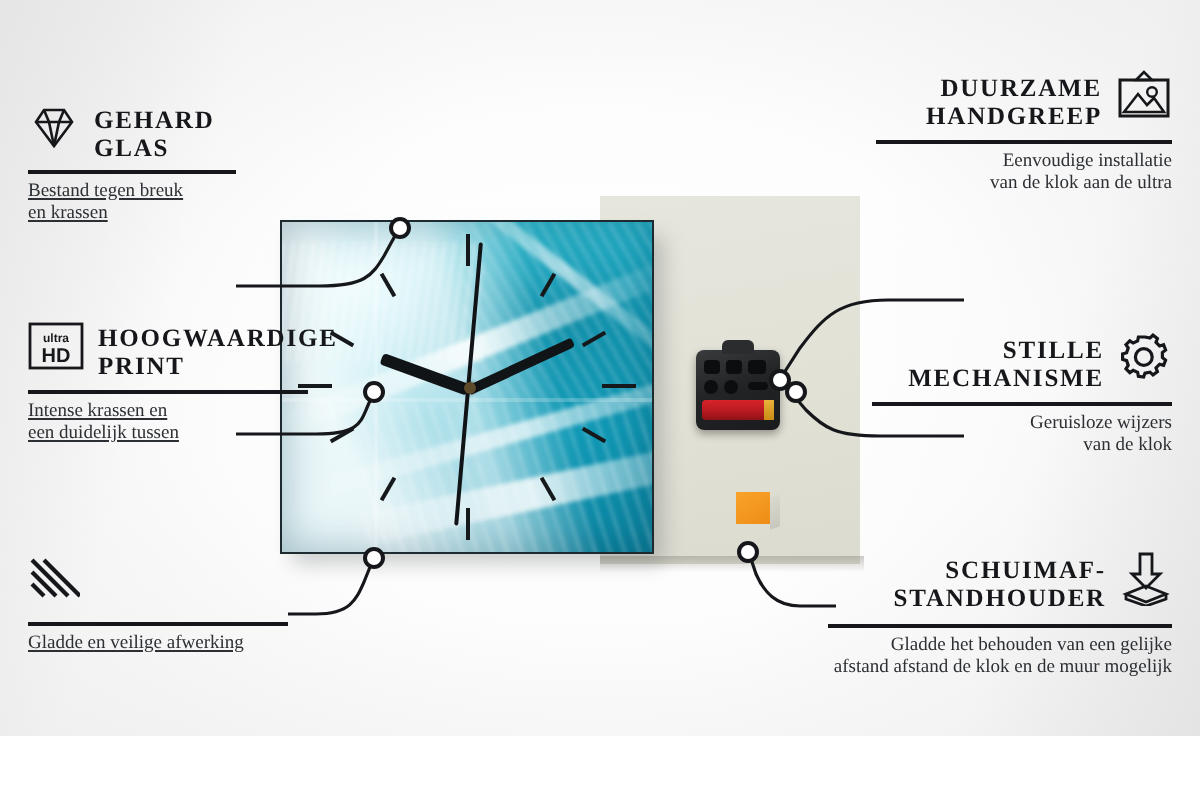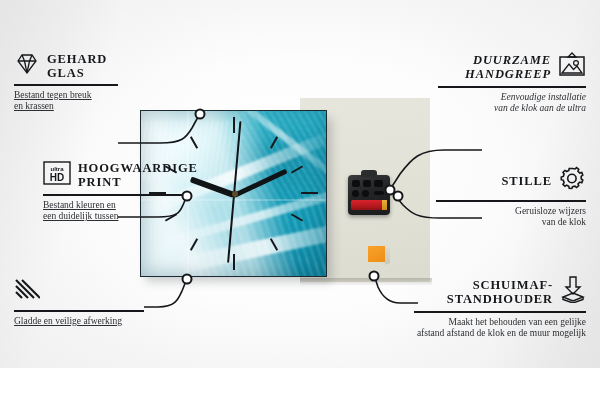--- a/index.html
+++ b/index.html
@@ -194,57 +194,57 @@
       <span>
         <div class="ctitle">GEHARD</div>
         <div class="ctitle">GLAS</div>
       </span>
     </div>
     <div class="rule" style="width:104px;margin:4px 0 4px 0;"></div>
     <div class="cdesc">Bestand tegen breuk</div>
     <div class="cdesc">en krassen</div>
   </div>
 
-  <div class="callout left" style="left:14px;top:160px;width:175px;margin-left:29px;">
+  <div class="callout left" style="left:14px;top:160px;width:175px;">
     <div class="row">
       <span class="ico">
         <svg width="28" height="26" viewBox="0 0 28 26">
           <rect x="1" y="2" width="26" height="22" fill="none" stroke="#15171a" stroke-width="1.4"></rect>
           <text x="14" y="11" font-family="Liberation Sans, sans-serif" font-size="6" font-weight="700" text-anchor="middle" fill="#15171a">ultra</text>
           <text x="14" y="21" font-family="Liberation Sans, sans-serif" font-size="10" font-weight="700" text-anchor="middle" fill="#15171a">HD</text>
         </svg>
       </span>
       <span>
         <div class="ctitle">HOOGWAARDIGE</div>
         <div class="ctitle">PRINT</div>
       </span>
     </div>
     <div class="rule" style="width:140px;margin:4px 0 4px 0;"></div>
-    <div class="cdesc">Bestand kleuren en</div>
+    <div class="cdesc">Intense krassen en</div>
     <div class="cdesc">een duidelijk tussen</div>
   </div>
 
   <div class="callout left" style="left:14px;top:278px;width:175px;">
     <div class="row">
       <span class="ico">
         <svg width="26" height="24" viewBox="0 0 26 24">
           <g stroke="#15171a" stroke-width="2.1" fill="none">
             <path d="M2 2 L20 20"></path>
               <path d="M2 8 L14 20"></path>
               <path d="M2 14 L8 20"></path>
               <path d="M8 2 L26 20"></path>
           </g>
         </svg>
       </span>
     </div>
     <div class="rule" style="width:130px;margin:4px 0 4px 0;"></div>
     <div class="cdesc">Gladde en veilige afwerking</div>
   </div>
 
-  <div class="callout right" style="left:420px;top:52px;width:166px;font-style:italic;">
+  <div class="callout right" style="left:420px;top:35px;width:166px;">
     <div class="row">
       <span>
         <div class="ctitle">DUURZAME</div>
         <div class="ctitle">HANDGREEP</div>
       </span>
       <span class="ico">
         <svg width="28" height="26" viewBox="0 0 28 26">
           <path d="M14 1 L10 5 H18 Z" fill="none" stroke="#15171a" stroke-width="1.3"></path>
           <rect x="2" y="5" width="24" height="18" fill="none" stroke="#15171a" stroke-width="1.5"></rect>
           <circle cx="18" cy="11" r="2.4" fill="none" stroke="#15171a" stroke-width="1.2"></circle>
@@ -254,20 +254,21 @@
     </div>
     <div class="rule" style="width:148px;margin:4px 0 4px auto;"></div>
     <div class="cdesc">Eenvoudige installatie</div>
     <div class="cdesc">van de klok aan de ultra</div>
   </div>
 
   <div class="callout right" style="left:420px;top:166px;width:166px;">
     <div class="row">
       <span>
         <div class="ctitle">STILLE</div>
+        <div class="ctitle">MECHANISME</div>
       </span>
       <span class="ico">
         <svg width="27" height="26" viewBox="0 0 27 26" fill="none" stroke="#15171a" stroke-width="1.6">
           <path d="M13.5 2.5 L16 3 L17.5 1.6 L19.7 3.3 L19 5.2 L20.8 7 L22.8 6.4 L23.8 9 L22.2 10.3
                    L22.2 12.8 L23.8 14.1 L22.8 16.7 L20.8 16.1 L19 17.9 L19.7 19.8 L17.5 21.5 L16 20.1
                    L13.5 20.6 L12.8 22.5 L10.2 22.2 L9.8 20.2 L7.6 19.2 L5.9 20.3 L4 18.4 L5.1 16.7
                    L4.3 14.3 L2.3 13.7 L2.3 11 L4.3 10.4 L5.1 8 L4 6.3 L5.9 4.4 L7.6 5.5 L9.8 4.5
                    L10.2 2.5 Z"></path>
           <circle cx="12.9" cy="12.5" r="4.2"></circle>
         </svg>
@@ -286,17 +287,17 @@
       </span>
       <span class="ico">
         <svg width="26" height="27" viewBox="0 0 26 27" fill="none" stroke="#15171a" stroke-width="1.4">
           <path d="M10 1 H16 V11 H20 L13 18 L6 11 H10 Z"></path>
           <path d="M13 17 L23 21 L13 25 L3 21 Z"></path>
           <path d="M3 21 V23.5 L13 27 L23 23.5 V21"></path>
         </svg>
       </span>
     </div>
     <div class="rule" style="width:172px;margin:4px 0 4px auto;"></div>
-    <div class="cdesc">Maakt het behouden van een gelijke</div>
+    <div class="cdesc">Gladde het behouden van een gelijke</div>
     <div class="cdesc">afstand afstand de klok en de muur mogelijk</div>
   </div>
 
 </div>
 
 </body></html>

